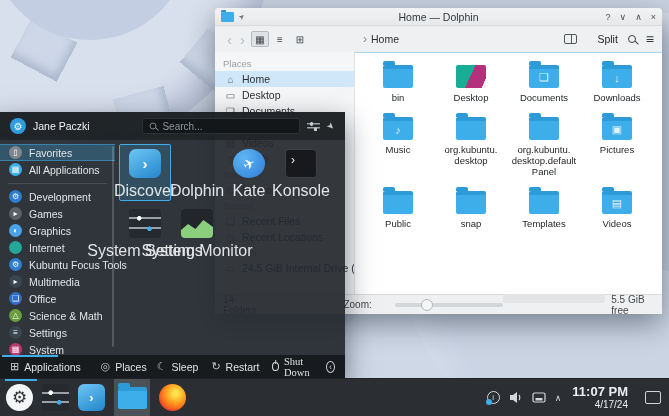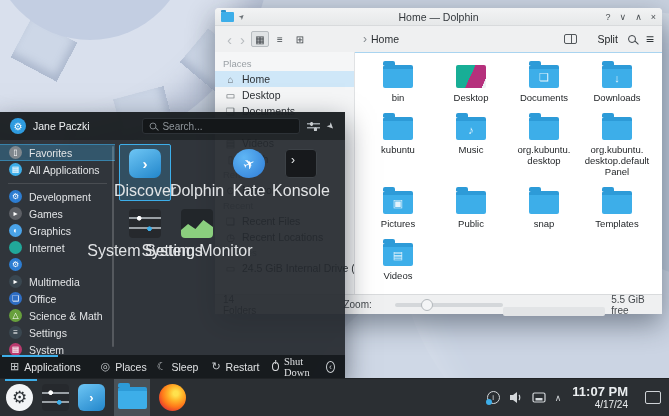--- a/index.html
+++ b/index.html
@@ -55,21 +55,21 @@
   .fldr::before { content:''; position:absolute; top:-4px; left:0; width:12px; height:4px; background:#2d9bd8; border-radius:2px 2px 0 0; }
   .fldr .fg { position:absolute; inset:2px 0 0 0; display:flex; align-items:center; justify-content:center; color:rgba(255,255,255,.85); font-size:11px; }
   .fldr.fi-desktop { background:linear-gradient(115deg,#18ae96 0 48%,rgba(0,0,0,0) 48.4%), linear-gradient(62deg,#0d6f5c 0 20%,rgba(0,0,0,0) 20.4%), linear-gradient(295deg,#eef2f5 0 11%,rgba(0,0,0,0) 11.4%), #b5307c; }
   .fldr.fi-desktop::before { display:none; }
   .flabel { margin-top:4px; font-size:9.5px; line-height:11px; text-align:center; color:#232629; max-width:70px; overflow-wrap:break-word; }
 
   .statusbar { height:20px; display:flex; align-items:center; padding:0 8px; background:#eff0f1; border-top:1px solid #d9dbdd; font-size:10px; color:#45494d; }
   .zoomwrap { display:flex; align-items:center; gap:23px; margin-left:84px; }
   .ztrack { width:108px; height:4px; background:#d4d7da; border-radius:2px; position:relative; }
   .zknob { position:absolute; left:30%; top:50%; transform:translate(-50%,-50%); width:12px; height:12px; background:#f4f5f6; border:1px solid #b3b8bc; border-radius:50%; }
-  .diskwrap { margin-left:auto; display:flex; align-items:flex-end; gap:6px; }
+  .diskwrap { margin-left:auto; display:flex; align-items:flex-start; gap:6px; }
   .dtrack { width:128px; height:9px; background:#e2e4e6; border-radius:2px; overflow:hidden; }
   .dfill { height:100%; width:78%; background:#caced2; }
 
   
   .menu { position:absolute; left:0; top:112px; width:345px; height:266px; background:rgba(37,41,46,.93); z-index:3; color:#e6e8ea; font-size:10.5px; box-shadow:0 10px 26px rgba(10,15,25,.5); }
   .m-header { height:28px; display:flex; align-items:center; gap:7px; padding:0 10px; background:rgba(20,23,26,.55); }
   .avatar { width:16px; height:16px; border-radius:50%; background:#2f9ce0; color:#fff; display:flex; align-items:center; justify-content:center; font-size:10px; flex:none; }
   .uname { font-size:10.5px; color:#eef0f2; }
   .srch { margin-left:auto; width:158px; height:16px; background:#141719; border:1px solid #2d3237; border-radius:3px; display:flex; align-items:center; gap:5px; padding:0 6px; }
   .srch input { background:transparent; border:none; outline:none; color:#cfd3d6; font-size:10px; width:110px; font-family:"Liberation Sans",sans-serif; }
@@ -289,26 +289,20 @@
           </div>
 
           <div class="fcell">
             <div class="fldr">
               <span class="fg">↓</span>
             </div>
             <div class="flabel">Downloads</div>
           </div>
 
 
-          <div class="fcell">
-            <div class="fldr">
-              <span class="fg"></span>
-            </div>
-            <div class="flabel">kubuntu</div>
-          </div>
 
           <div class="fcell">
             <div class="fldr">
               <span class="fg">♪</span>
             </div>
             <div class="flabel">Music</div>
           </div>
 
           <div class="fcell">
             <div class="fldr">
@@ -427,20 +421,21 @@
           <span class="nlab">Graphics</span>
         </div>
 
         <div class="nrow">
           <span class="nico" style="background: rgb(33, 168, 154);"></span>
           <span class="nlab">Internet</span>
         </div>
 
         <div class="nrow">
           <span class="nico" style="background: rgb(45, 125, 210);">⚙</span>
+          <span class="nlab">Kubuntu Focus Tools</span>
         </div>
 
         <div class="nrow">
           <span class="nico" style="background: rgb(58, 71, 80);">▸</span>
           <span class="nlab">Multimedia</span>
         </div>
 
         <div class="nrow">
           <span class="nico" style="background: rgb(47, 110, 196);">❏</span>
           <span class="nlab">Office</span>

